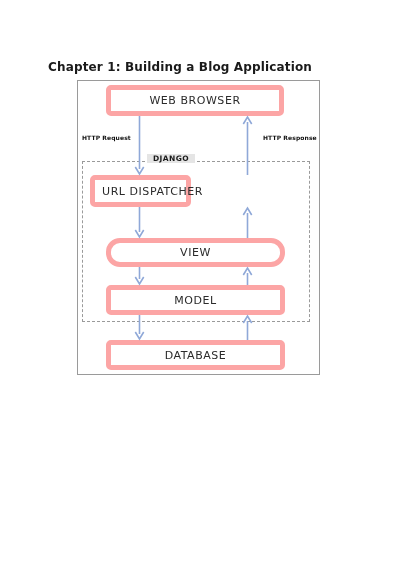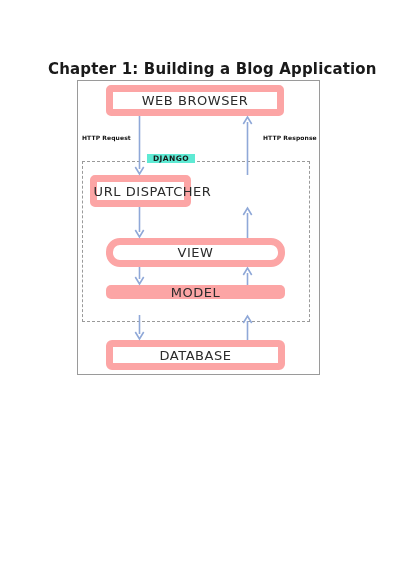--- a/index.html
+++ b/index.html
@@ -19,21 +19,21 @@
     position: absolute;
     left: 0; top: 0;
     width: 399px; height: 565px;
   }
 
   
   .chapter-title {
     position: absolute;
     left: 48px;
     top: 60px;
-    font-size: 15px;
+    font-size: 12px;
     font-weight: bold;
     color: #1a1a1a;
     letter-spacing: 0.15px;
     white-space: nowrap;
   }
 
   
   .diagram-frame {
     position: absolute;
     left: 77px;
@@ -54,51 +54,51 @@
     height: 161px;
     border: 1px dashed #9a9a9a;
     box-sizing: border-box;
     background: transparent;
   }
   .django-label {
     position: absolute;
     left: 171px;
     top: 154px;
     transform: translateX(-50%);
-    background: #5eead4;
+    background: #e5e5e5;
     padding: 0 6px;
     font-size: 7.5px;
     font-weight: bold;
     color: #1a1a1a;
     letter-spacing: 0.4px;
     white-space: nowrap;
   }
 
   
   .node {
     position: absolute;
     box-sizing: border-box;
-    border: 7px solid #fca5a5;
+    border: 5px solid #fca5a5;
     border-radius: 5px;
     background: #ffffff;
     display: flex;
     align-items: center;
     justify-content: center;
     color: #2b2b2b;
-    font-size: 13px;
+    font-size: 11px;
     letter-spacing: 0.55px;
     white-space: nowrap;
   }
 
   .node-web-browser   { left:106px; top:85px;  width:178px; height:31px; }
   .node-url-dispatcher{ left:90px;  top:175px; width:101px; height:32px;padding-left:24px; }
   .node-template      { left:205px; top:175px; width:95px;  height:32px; }
   .node-view          { left:106px; top:238px; width:179px; height:29px;border-radius:14px; }
-  .node-model         { left:106px; top:285px; width:179px; height:14px; }
-  .node-database      { left:106px; top:340px; width:179px; height:30px;border-radius:6px; }
+  .node-model         { left:106px; top:285px; width:179px; height:30px; }
+  .node-database      { left:106px; top:340px; width:179px; height:30px; }
 
   
   .arrow {
     position: absolute;
     width: 11px;
   }
   .arrow svg { display: block; overflow: visible; }
 
   .arr-browser-to-url   { left:134px; top:116px; height:59px; }
   .arr-url-to-view      { left:134px; top:207px; height:31px; }

